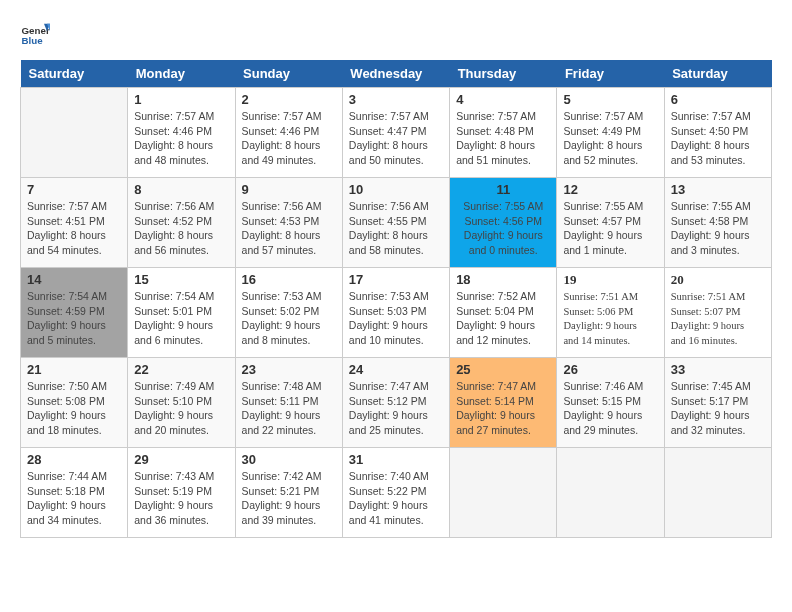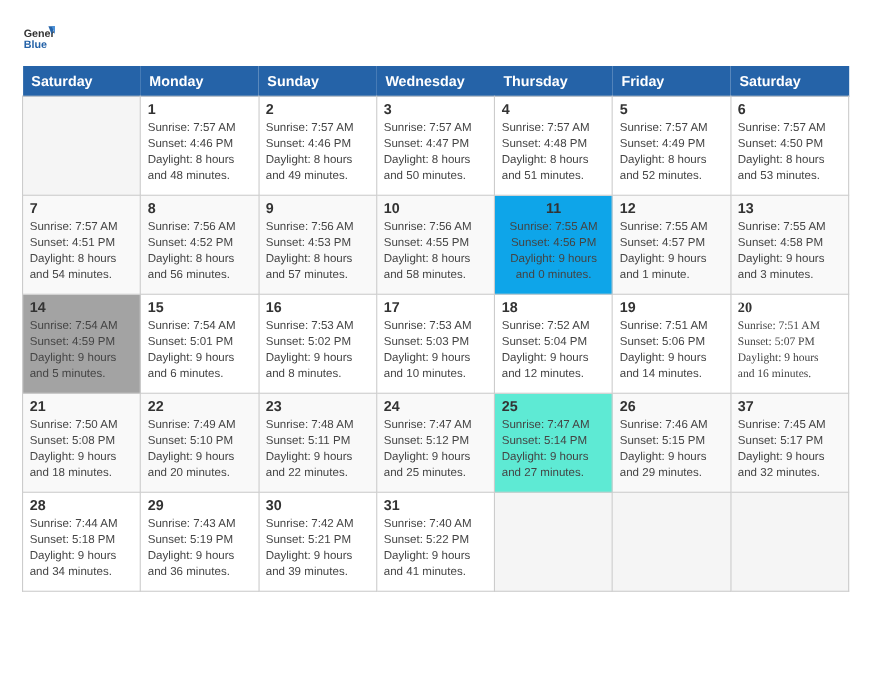--- a/index.html
+++ b/index.html
@@ -185,21 +185,21 @@
           <div class="day-info">Sunrise: 7:53 AM<br>Sunset: 5:02 PM<br>Daylight: 9 hours<br>and 8 minutes.</div>
         </td>
         <td style="background-color: rgb(255, 255, 255);">
           <div class="day-number">17</div>
           <div class="day-info">Sunrise: 7:53 AM<br>Sunset: 5:03 PM<br>Daylight: 9 hours<br>and 10 minutes.</div>
         </td>
         <td style="background-color: rgb(255, 255, 255);">
           <div class="day-number">18</div>
           <div class="day-info">Sunrise: 7:52 AM<br>Sunset: 5:04 PM<br>Daylight: 9 hours<br>and 12 minutes.</div>
         </td>
-        <td style="background-color: rgb(255, 255, 255);">
+        <td style="background-color: rgb(255, 255, 255); font-family: Liberation Serif, serif;">
           <div class="day-number">19</div>
           <div class="day-info">Sunrise: 7:51 AM<br>Sunset: 5:06 PM<br>Daylight: 9 hours<br>and 14 minutes.</div>
         </td>
         <td style="background-color: rgb(255, 255, 255); font-family: Liberation Serif, serif;">
           <div class="day-number">20</div>
           <div class="day-info">Sunrise: 7:51 AM<br>Sunset: 5:07 PM<br>Daylight: 9 hours<br>and 16 minutes.</div>
         </td>
       </tr>
       <tr>
         <td style="background-color: rgb(249, 249, 249);">
@@ -211,30 +211,30 @@
           <div class="day-info">Sunrise: 7:49 AM<br>Sunset: 5:10 PM<br>Daylight: 9 hours<br>and 20 minutes.</div>
         </td>
         <td style="background-color: rgb(249, 249, 249);">
           <div class="day-number">23</div>
           <div class="day-info">Sunrise: 7:48 AM<br>Sunset: 5:11 PM<br>Daylight: 9 hours<br>and 22 minutes.</div>
         </td>
         <td style="background-color: rgb(249, 249, 249);">
           <div class="day-number">24</div>
           <div class="day-info">Sunrise: 7:47 AM<br>Sunset: 5:12 PM<br>Daylight: 9 hours<br>and 25 minutes.</div>
         </td>
-        <td style="background-color: #5eead4;">
+        <td style="background-color: #fdba74;">
           <div class="day-number">25</div>
           <div class="day-info">Sunrise: 7:47 AM<br>Sunset: 5:14 PM<br>Daylight: 9 hours<br>and 27 minutes.</div>
         </td>
         <td style="background-color: rgb(249, 249, 249);">
           <div class="day-number">26</div>
           <div class="day-info">Sunrise: 7:46 AM<br>Sunset: 5:15 PM<br>Daylight: 9 hours<br>and 29 minutes.</div>
         </td>
         <td style="background-color: rgb(249, 249, 249);">
-          <div class="day-number">37</div>
+          <div class="day-number">33</div>
           <div class="day-info">Sunrise: 7:45 AM<br>Sunset: 5:17 PM<br>Daylight: 9 hours<br>and 32 minutes.</div>
         </td>
       </tr>
       <tr>
         <td style="background-color: rgb(255, 255, 255);">
           <div class="day-number">28</div>
           <div class="day-info">Sunrise: 7:44 AM<br>Sunset: 5:18 PM<br>Daylight: 9 hours<br>and 34 minutes.</div>
         </td>
         <td style="background-color: rgb(255, 255, 255);">
           <div class="day-number">29</div>

